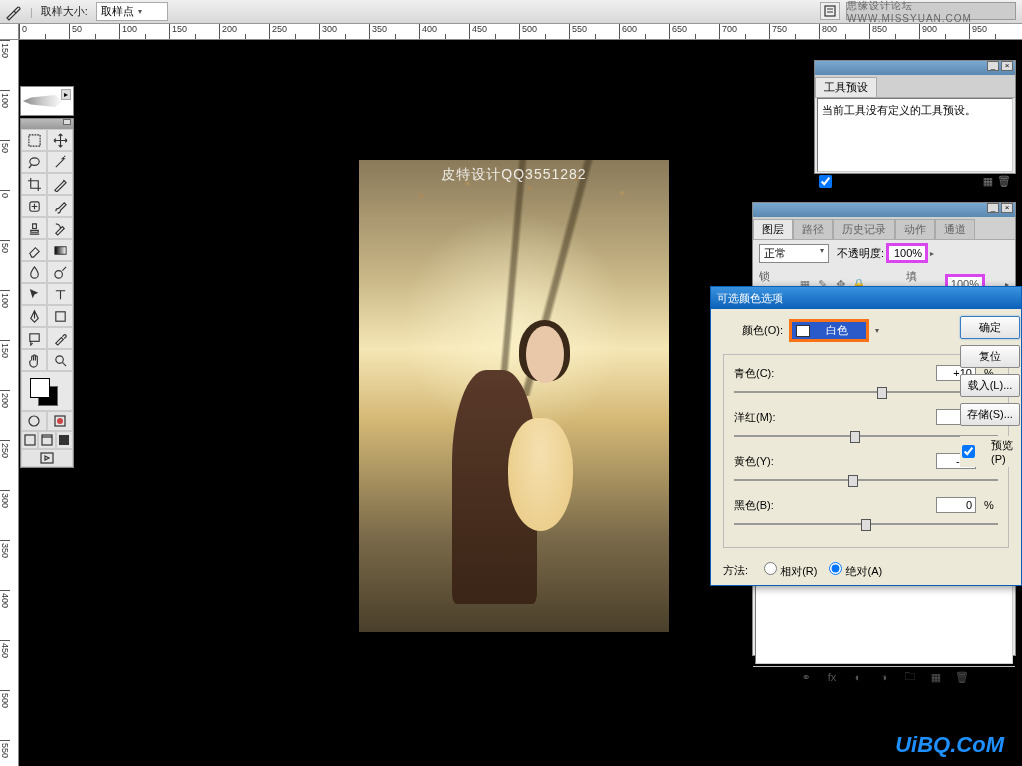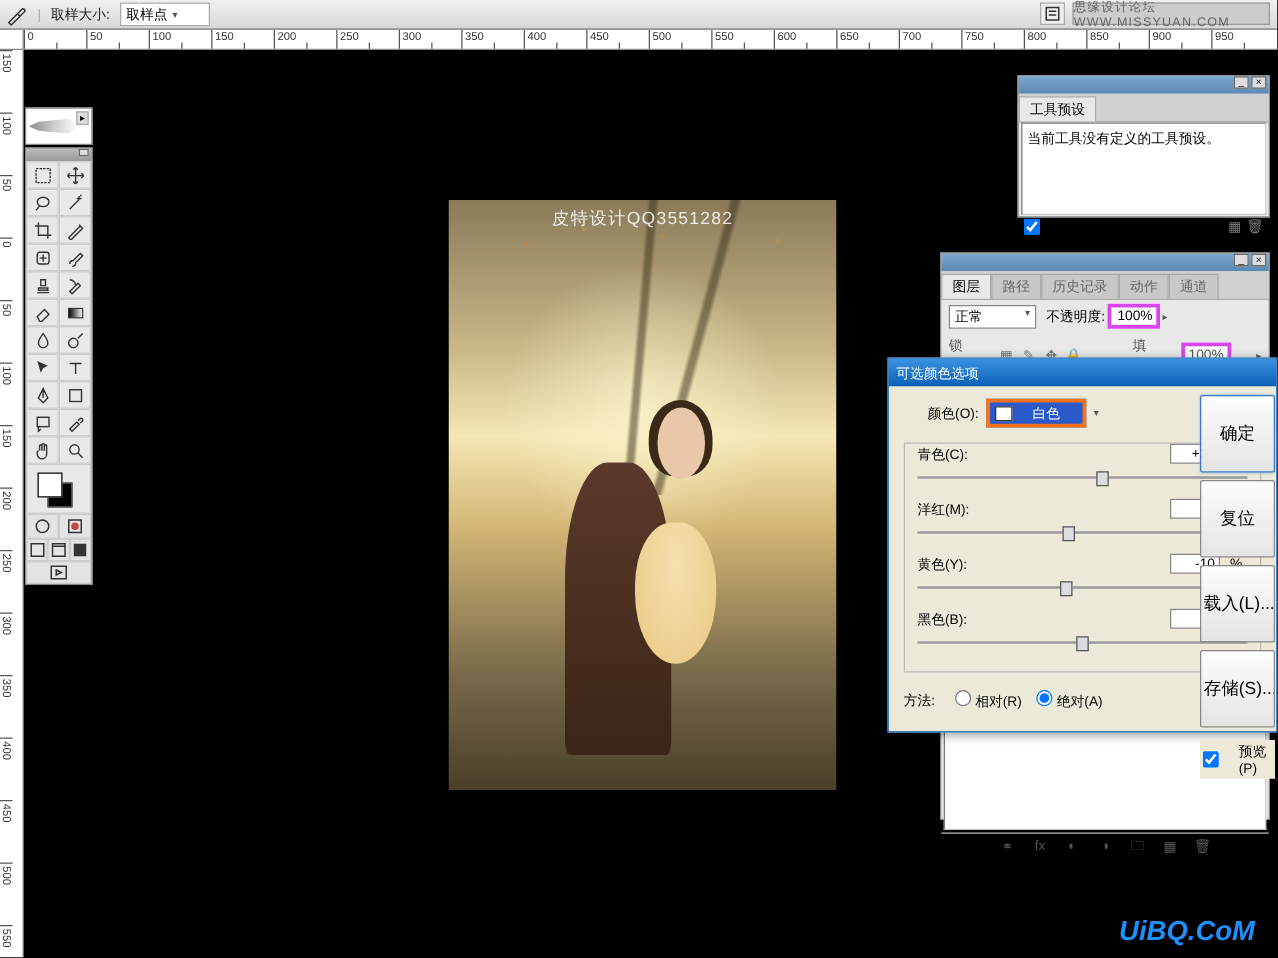--- a/index.html
+++ b/index.html
@@ -7,21 +7,21 @@
 
 
 .top-bar { position: absolute; top: 0; left: 0; right: 0; height: 24px; background: linear-gradient(#f0f0f0,#d8d8d8); border-bottom: 1px solid #999; display: flex; align-items: center; padding: 0 4px; gap: 8px; }
 .eyedropper-icon { width: 18px; height: 18px; position: relative; }
 .eyedropper-icon svg { width: 18px; height: 18px; }
 .top-label { color: #222; }
 .sample-dropdown { background: #fff; border: 1px solid #aaa; padding: 1px 4px; min-width: 72px; display: flex; align-items: center; gap: 4px; }
 .dropdown-arrow { font-size: 8px; color: #555; }
 .top-right { position: absolute; right: 6px; top: 2px; display: flex; align-items: center; gap: 6px; }
 .lamp-icon { width: 20px; height: 18px; background: #eee; border: 1px solid #aaa; display:flex;align-items:center;justify-content:center; }
-.brand-box { width: 158px; height: 18px; background: #ccc; border: 1px solid #999; display:flex;align-items:center;justify-content:center; color:#666; font-size:10px; letter-spacing:1px;}
+.brand-box { width: 170px; height: 18px; background: #ccc; border: 1px solid #999; display:flex;align-items:center;justify-content:center; color:#666; font-size:10px; letter-spacing:1px;}
 
 
 .ruler-h { position: absolute; top: 24px; left: 19px; right: 0; height: 16px; background: #fff; border-bottom: 1px solid #888; display: flex; }
 .ruler-v { position: absolute; top: 40px; left: 0; width: 19px; bottom: 0; background: #fff; border-right: 1px solid #888; }
 .ruler-corner { position: absolute; top: 24px; left: 0; width: 19px; height: 16px; background: #fff; border-right: 1px solid #888; border-bottom:1px solid #888; }
 .ruler-tick-h { flex: 0 0 50px; font-size: 9px; color: #333; position: relative; border-left: 1px solid #555; padding-left:2px; height:100%;}
 .ruler-tick-h::after{content:'';position:absolute;left:25px;bottom:0;width:1px;height:5px;background:#555;}
 .ruler-tick-v { height: 50px; font-size: 9px; color: #333; writing-mode: vertical-lr; border-top:1px solid #555; padding-top:2px;}
 
 
@@ -73,34 +73,34 @@
 
 
 #selective-color { position:absolute; top: 286px; left: 710px; width: 312px; height: 300px; background:#ece9d8; border:1px solid #0a60b8; box-shadow:2px 2px 8px rgba(0,0,0,0.4);}
 #selective-color .titlebar { height:22px; background:linear-gradient(#3a93e0,#0a60b8); color:#fff; display:flex; align-items:center; padding:0 6px; font-size:12px;}
 #selective-color .content { padding:10px 12px; position:relative;}
 .sc-row { display:flex; align-items:center; margin-bottom:8px; gap:6px;}
 .sc-row label { width:60px; text-align:right;}
 .color-select { background:#fff; border:3px solid #f97316; padding:1px 4px; display:flex; align-items:center; gap:16px; min-width:80px;}
 .color-swatch { width:14px;height:12px;background:#fff;border:1px solid #333;}
 .color-select.highlight { background:#2a5aca; color:#fff;}
-.slider-group { border:1px solid #bbb; padding:0 10px 6px; margin-bottom:10px; position:relative;margin-top:12px;}
+.slider-group { border:1px solid #bbb; padding:10px 10px 6px; margin-bottom:10px; position:relative;margin-top:12px;}
 .slider-row { display:flex; align-items:center; gap:8px; margin-bottom:4px;}
 .slider-row label { width:56px;}
 .slider-row input[type=text] { width:40px; border:1px solid #888; padding:1px 3px; text-align:right; background:#fff;}
 .slider-row .pct { width:14px;}
 .slider { position:relative; height:14px; margin-bottom:10px;}
 .slider-track { position:absolute; top:6px; left:0; right:0; height:2px; background:#999;}
 .slider-thumb { position:absolute; top:2px; width:10px; height:12px; background:#ddd; border:1px solid #555; transform:translateX(-50%); cursor:pointer;}
 .method-row { display:flex; align-items:center; gap:12px; padding:4px 0;}
 .method-row span.lbl { margin-right:4px;}
 
 
 .dlg-buttons { position:absolute; top:316px; left: 960px; width:60px; display:flex; flex-direction:column; gap:6px; z-index:20;}
-.dlg-btn { background:linear-gradient(#fdfdfd,#e4e4e4); border:1px solid #888; padding:21px 2px; text-align:center; cursor:pointer; border-radius:2px; font-size:14px; white-space:nowrap; overflow:hidden;}
+.dlg-btn { background:linear-gradient(#fdfdfd,#e4e4e4); border:1px solid #888; padding:3px 2px; text-align:center; cursor:pointer; border-radius:2px; font-size:11px; white-space:nowrap; overflow:hidden;}
 .dlg-btn.primary { border:1px solid #3a7ac0; box-shadow:0 0 2px #6aaae8;}
 .preview-check { display:flex; align-items:center; gap:16px; margin-top:4px; background:#ece9d8; padding:2px;}
 
 
 .toolbox { position:absolute; top:86px; left:20px; width:54px; background:#e4e4e4; border:1px solid #888; box-shadow:1px 1px 3px rgba(0,0,0,0.4);}
 .toolbox-header { height:10px; background:linear-gradient(#bbb,#999); display:flex;justify-content:flex-end;padding:0 2px;}
 .toolbox-header .dot{width:8px;height:6px;background:#ddd;border:1px solid #666;}
 .tool-grid { display:grid; grid-template-columns: 1fr 1fr; }
 .tool { height:22px; border:1px solid #ccc; display:flex; align-items:center; justify-content:center; cursor:pointer; background:#e8e8e8; position:relative;}
 .tool svg { width:15px; height:15px; }

